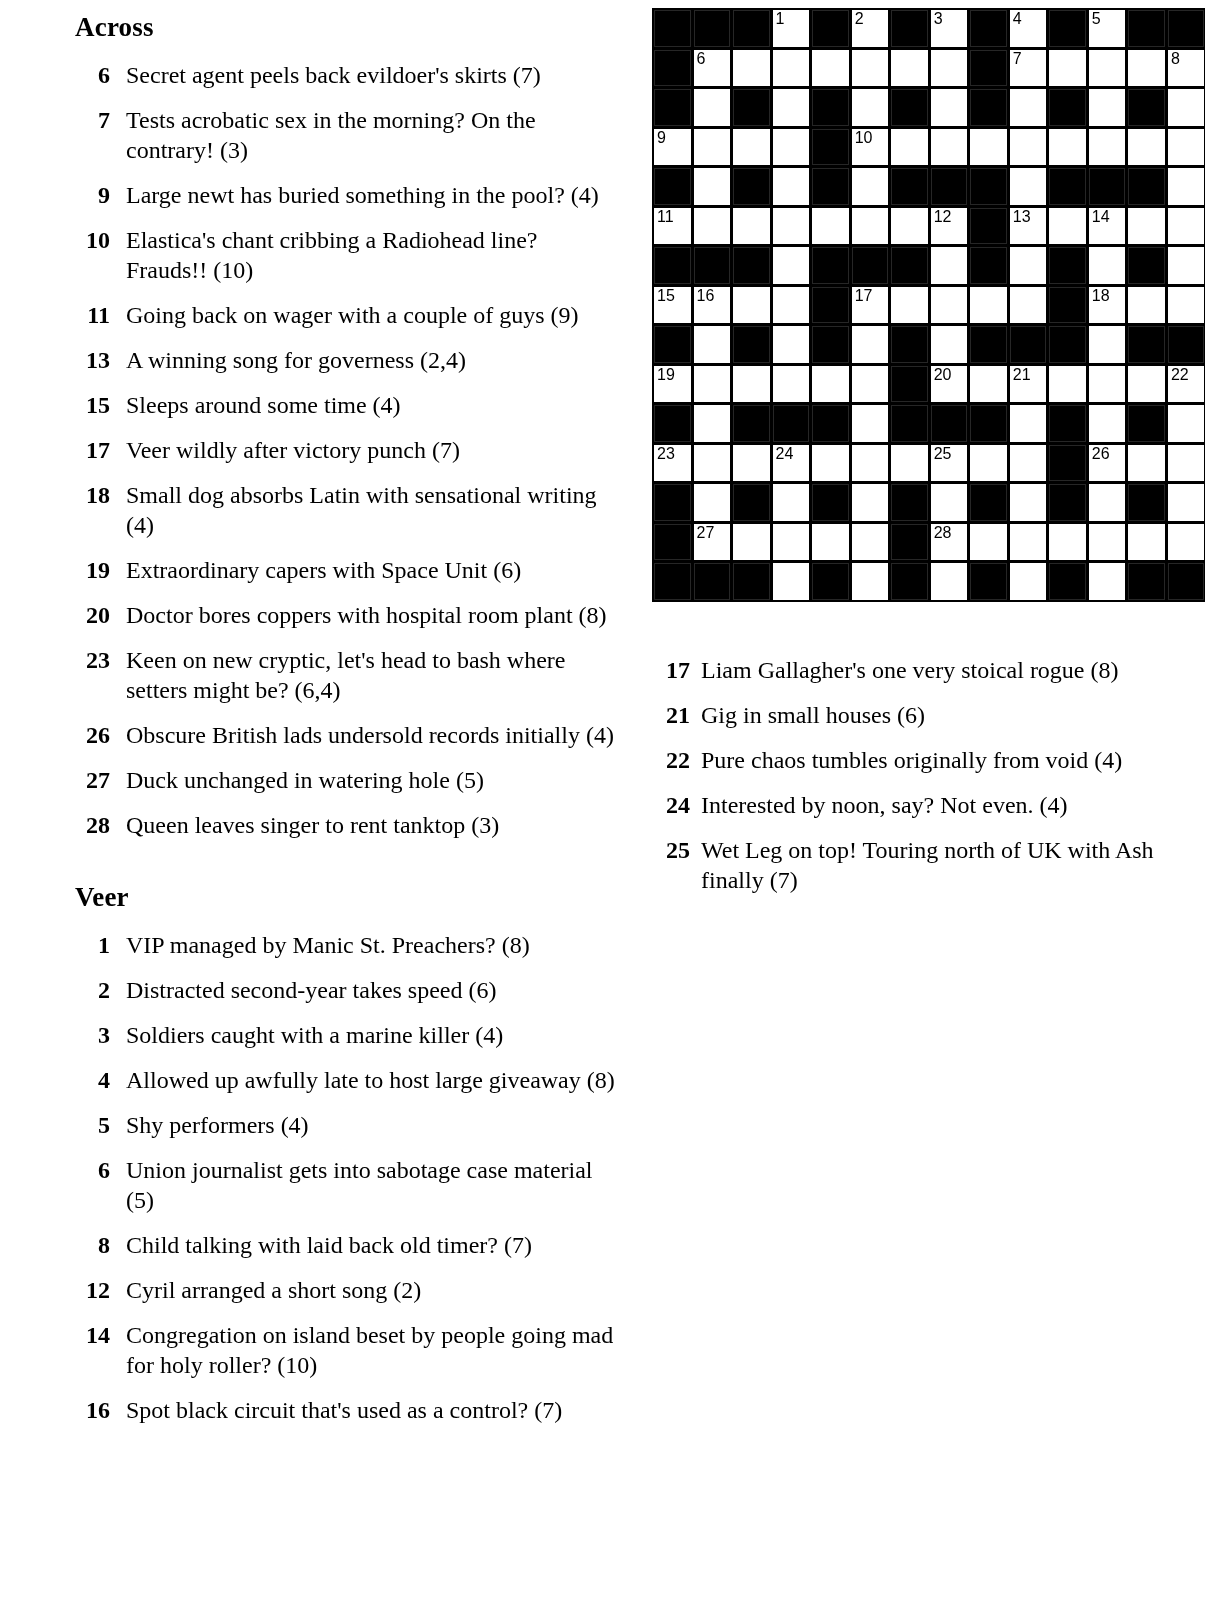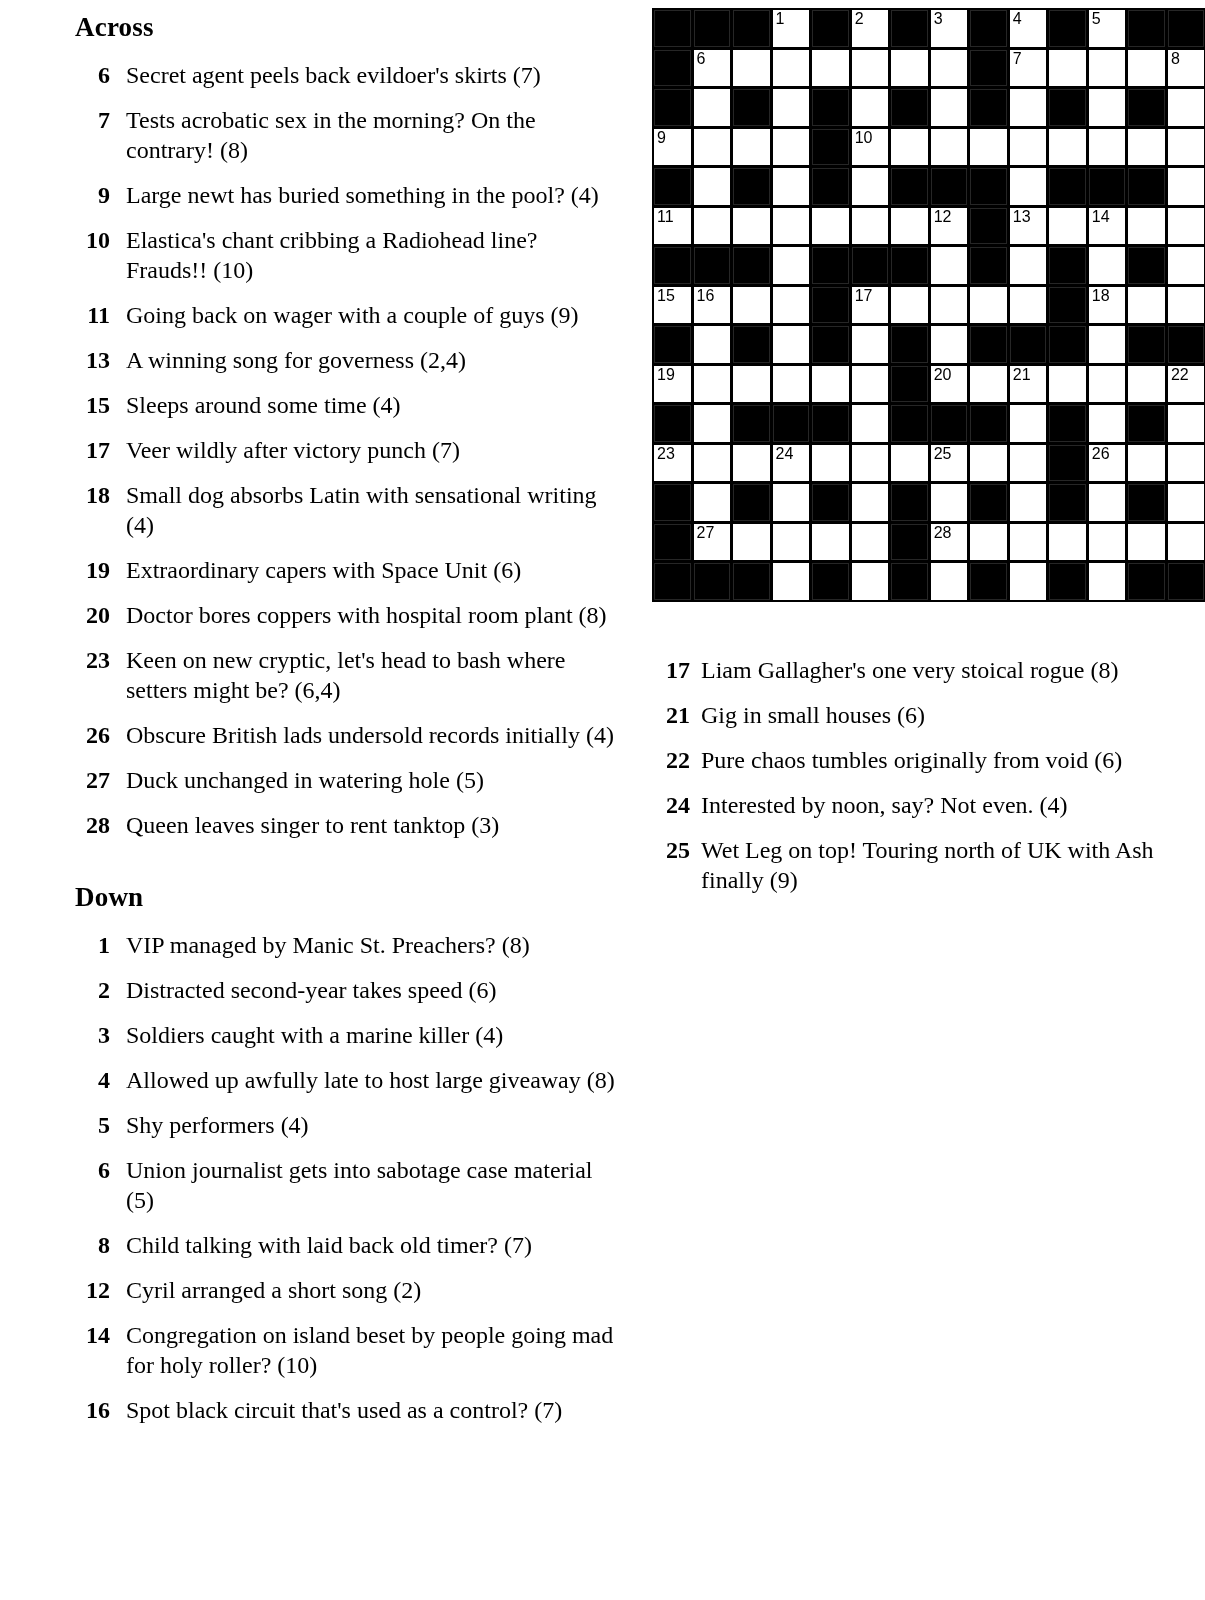--- a/index.html
+++ b/index.html
@@ -112,21 +112,21 @@
 
   <section class="clues-left">
     <h2 class="section-heading">Across</h2>
     <ol class="clue-list" id="across-list">
         <li class="clue">
           <span class="num">6</span>
           <span class="txt">Secret agent peels back evildoer's skirts (7)</span>
         </li>
         <li class="clue">
           <span class="num">7</span>
-          <span class="txt">Tests acrobatic sex in the morning? On the contrary! (8)</span>
+          <span class="txt">Tests acrobatic sex in the morning? On the contrary! (3)</span>
         </li>
         <li class="clue">
           <span class="num">9</span>
           <span class="txt">Large newt has buried something in the pool? (4)</span>
         </li>
         <li class="clue">
           <span class="num">10</span>
           <span class="txt">Elastica's chant cribbing a Radiohead line? Frauds!! (10)</span>
         </li>
         <li class="clue">
@@ -168,21 +168,21 @@
         <li class="clue">
           <span class="num">27</span>
           <span class="txt">Duck unchanged in watering hole (5)</span>
         </li>
         <li class="clue">
           <span class="num">28</span>
           <span class="txt">Queen leaves singer to rent tanktop (3)</span>
         </li>
       </ol>
 
-    <h2 class="section-heading down-heading">Down</h2>
+    <h2 class="section-heading down-heading">Veer</h2>
     <ol class="clue-list" id="down-list">
         <li class="clue">
           <span class="num">1</span>
           <span class="txt">VIP managed by Manic St. Preachers? (8)</span>
         </li>
         <li class="clue">
           <span class="num">2</span>
           <span class="txt">Distracted second-year takes speed (6)</span>
         </li>
         <li class="clue">
@@ -509,26 +509,26 @@
         <li class="clue">
           <span class="num">17</span>
           <span class="txt">Liam Gallagher's one very stoical rogue (8)</span>
         </li>
         <li class="clue">
           <span class="num">21</span>
           <span class="txt">Gig in small houses (6)</span>
         </li>
         <li class="clue">
           <span class="num">22</span>
-          <span class="txt">Pure chaos tumbles originally from void (6)</span>
+          <span class="txt">Pure chaos tumbles originally from void (4)</span>
         </li>
         <li class="clue">
           <span class="num">24</span>
           <span class="txt">Interested by noon, say? Not even. (4)</span>
         </li>
         <li class="clue">
           <span class="num">25</span>
-          <span class="txt">Wet Leg on top! Touring north of UK with Ash finally (9)</span>
+          <span class="txt">Wet Leg on top! Touring north of UK with Ash finally (7)</span>
         </li>
       </ol>
   </section>
 
 </div>
 
 </body></html>

